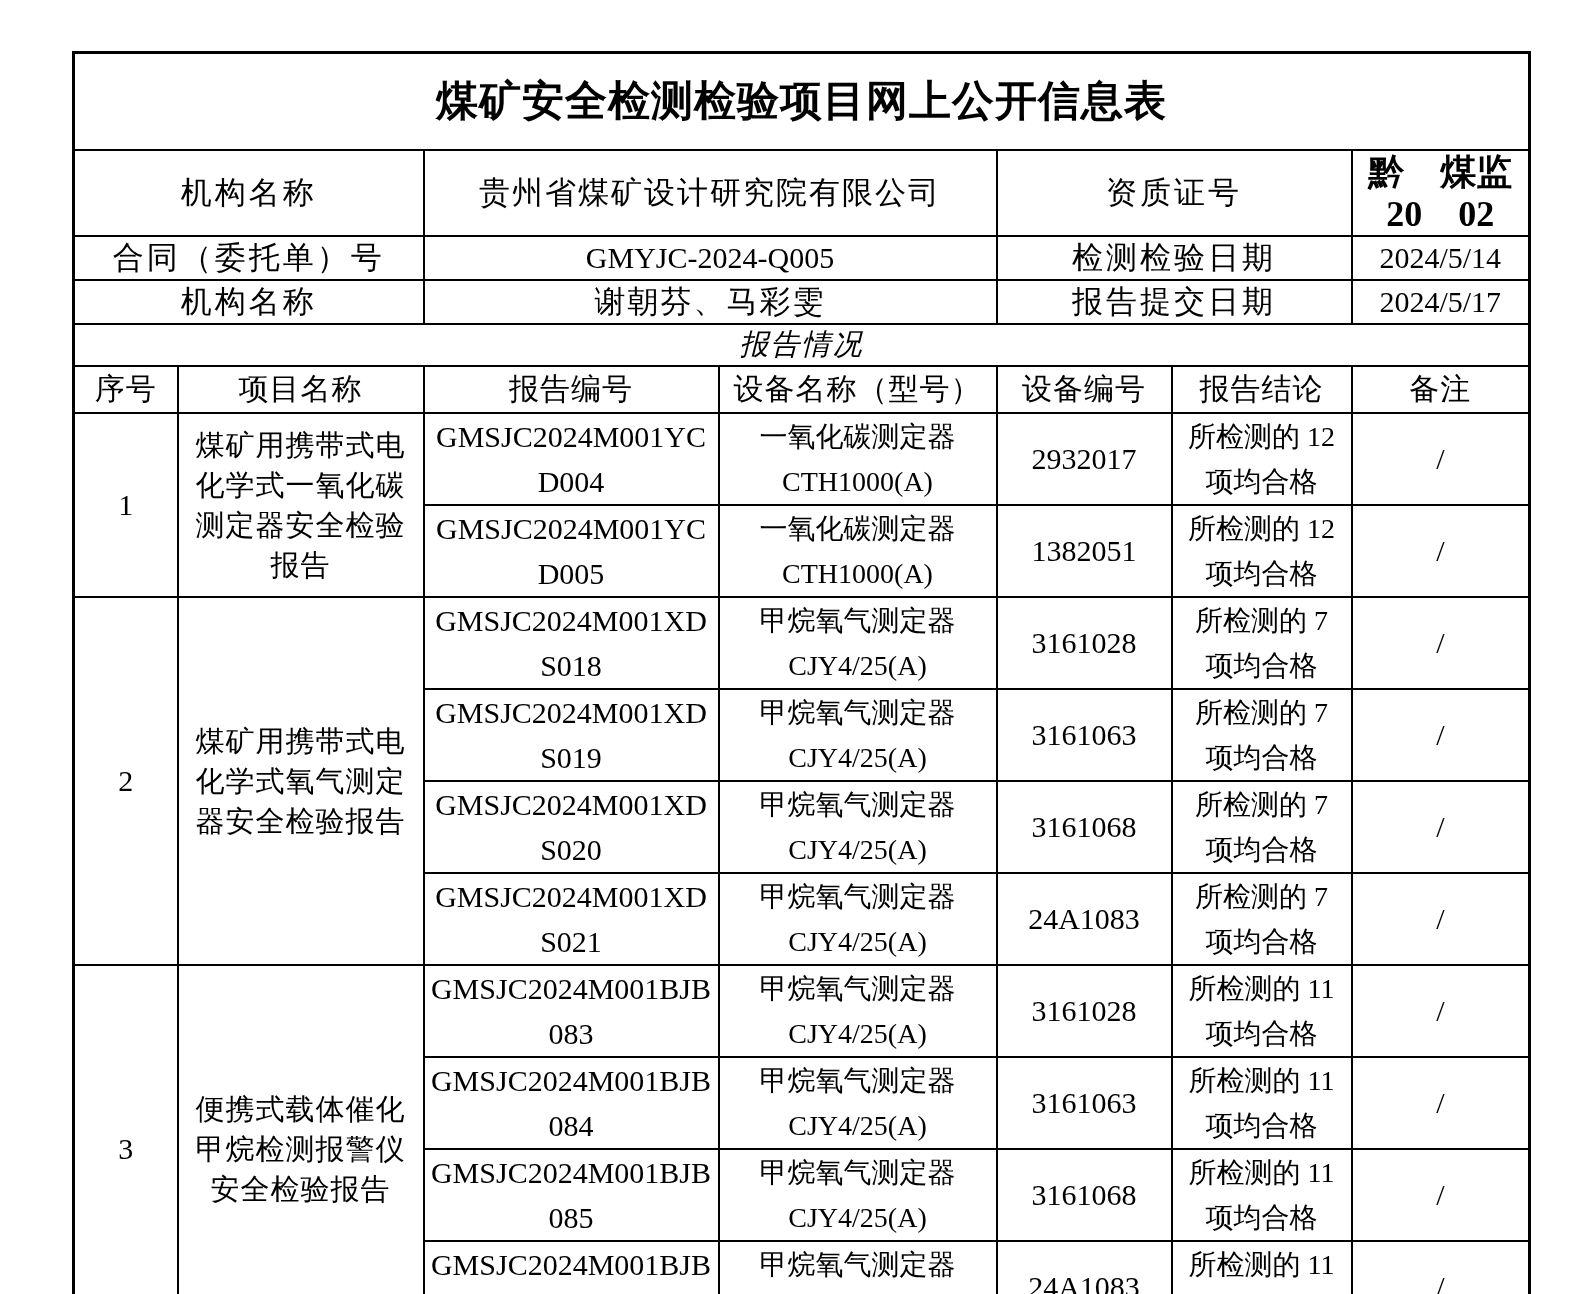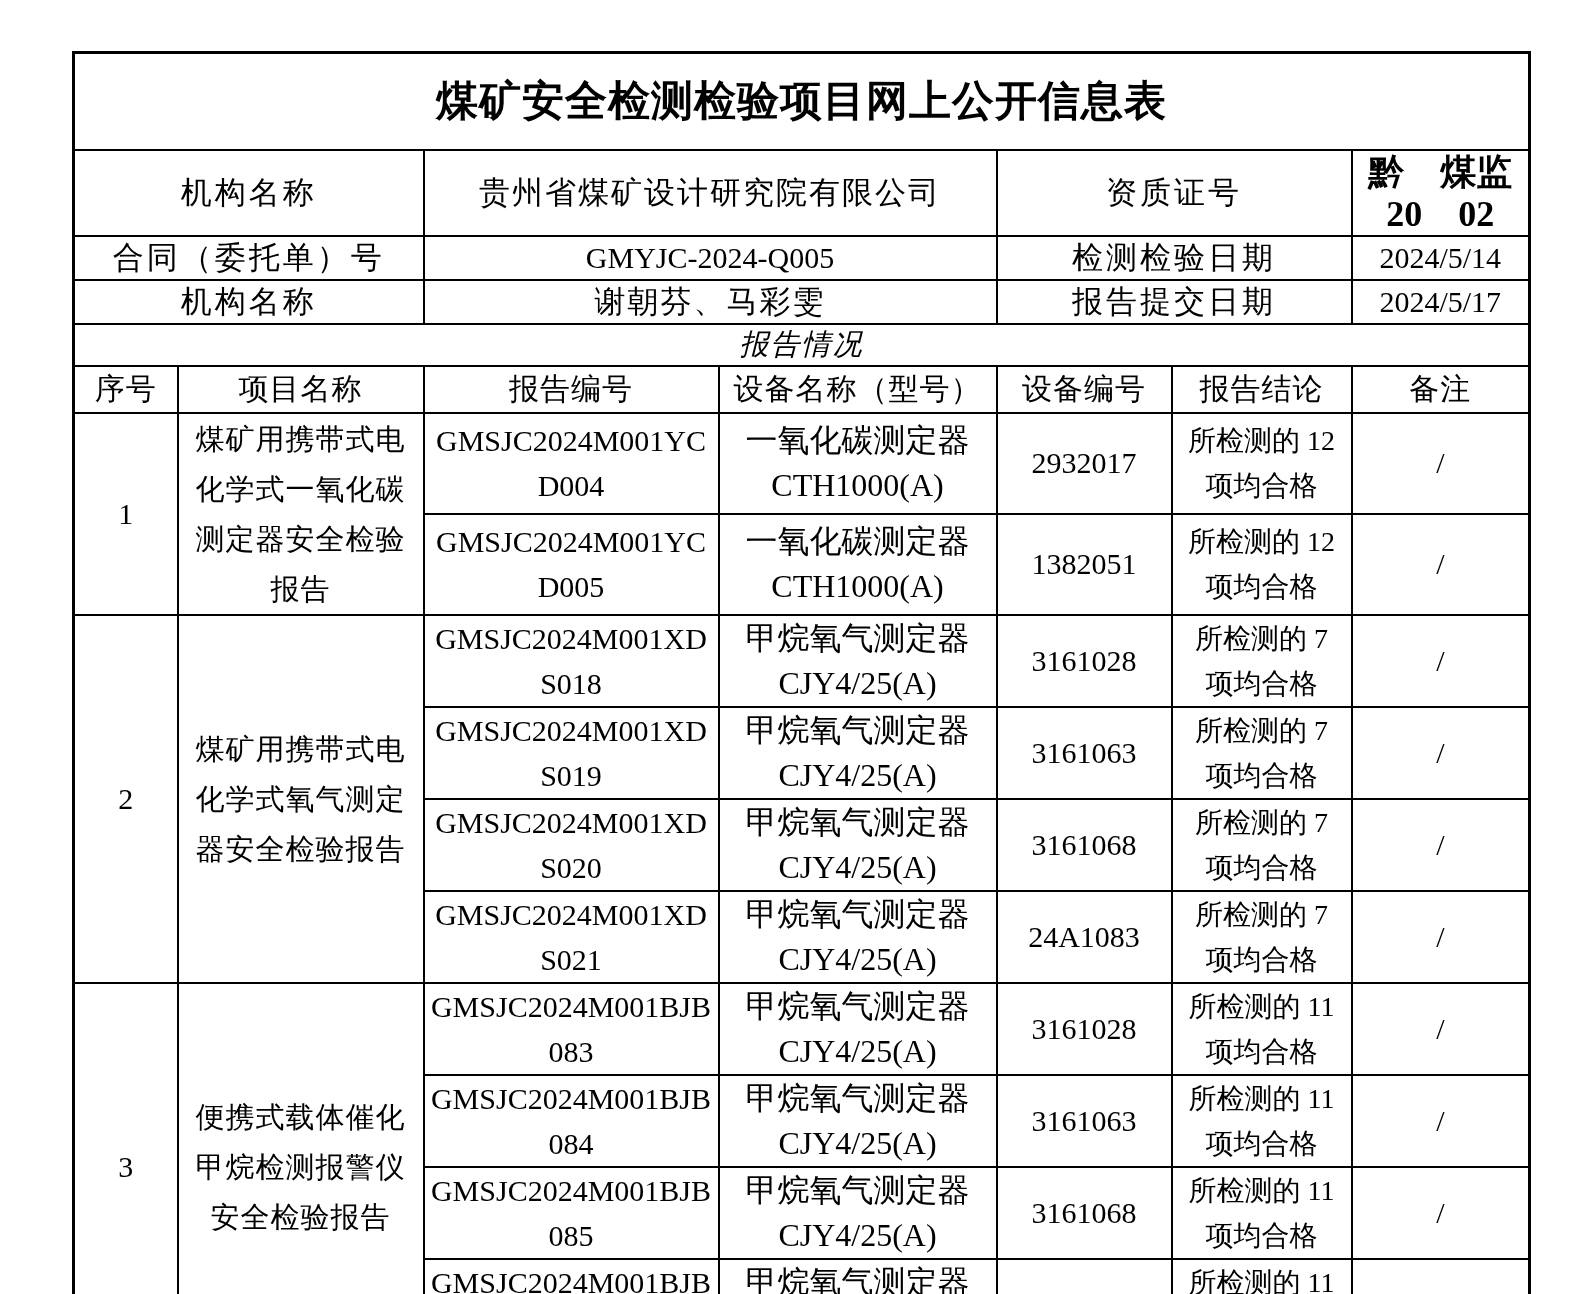--- a/index.html
+++ b/index.html
@@ -64,32 +64,32 @@
   .hdr {
     font-size: 30px;
     letter-spacing: 1px;
   }
   .seq {
     font-size: 30px;
   }
   .project {
     font-size: 29px;
     white-space: pre-line;
-    line-height: 50px;
+    line-height: 40px;
     letter-spacing: 1px;
   }
   .two-line {
     white-space: pre-line;
     line-height: 45px;
   }
   .report-no {
     font-size: 30px;
   }
   .device-name {
-    font-size: 32px;
+    font-size: 28px;
   }
   .device-no {
     font-size: 30px;
   }
   .conclusion {
     font-size: 28px;
     margin-top: 40px;
   }
   .remark {
     font-size: 30px;

